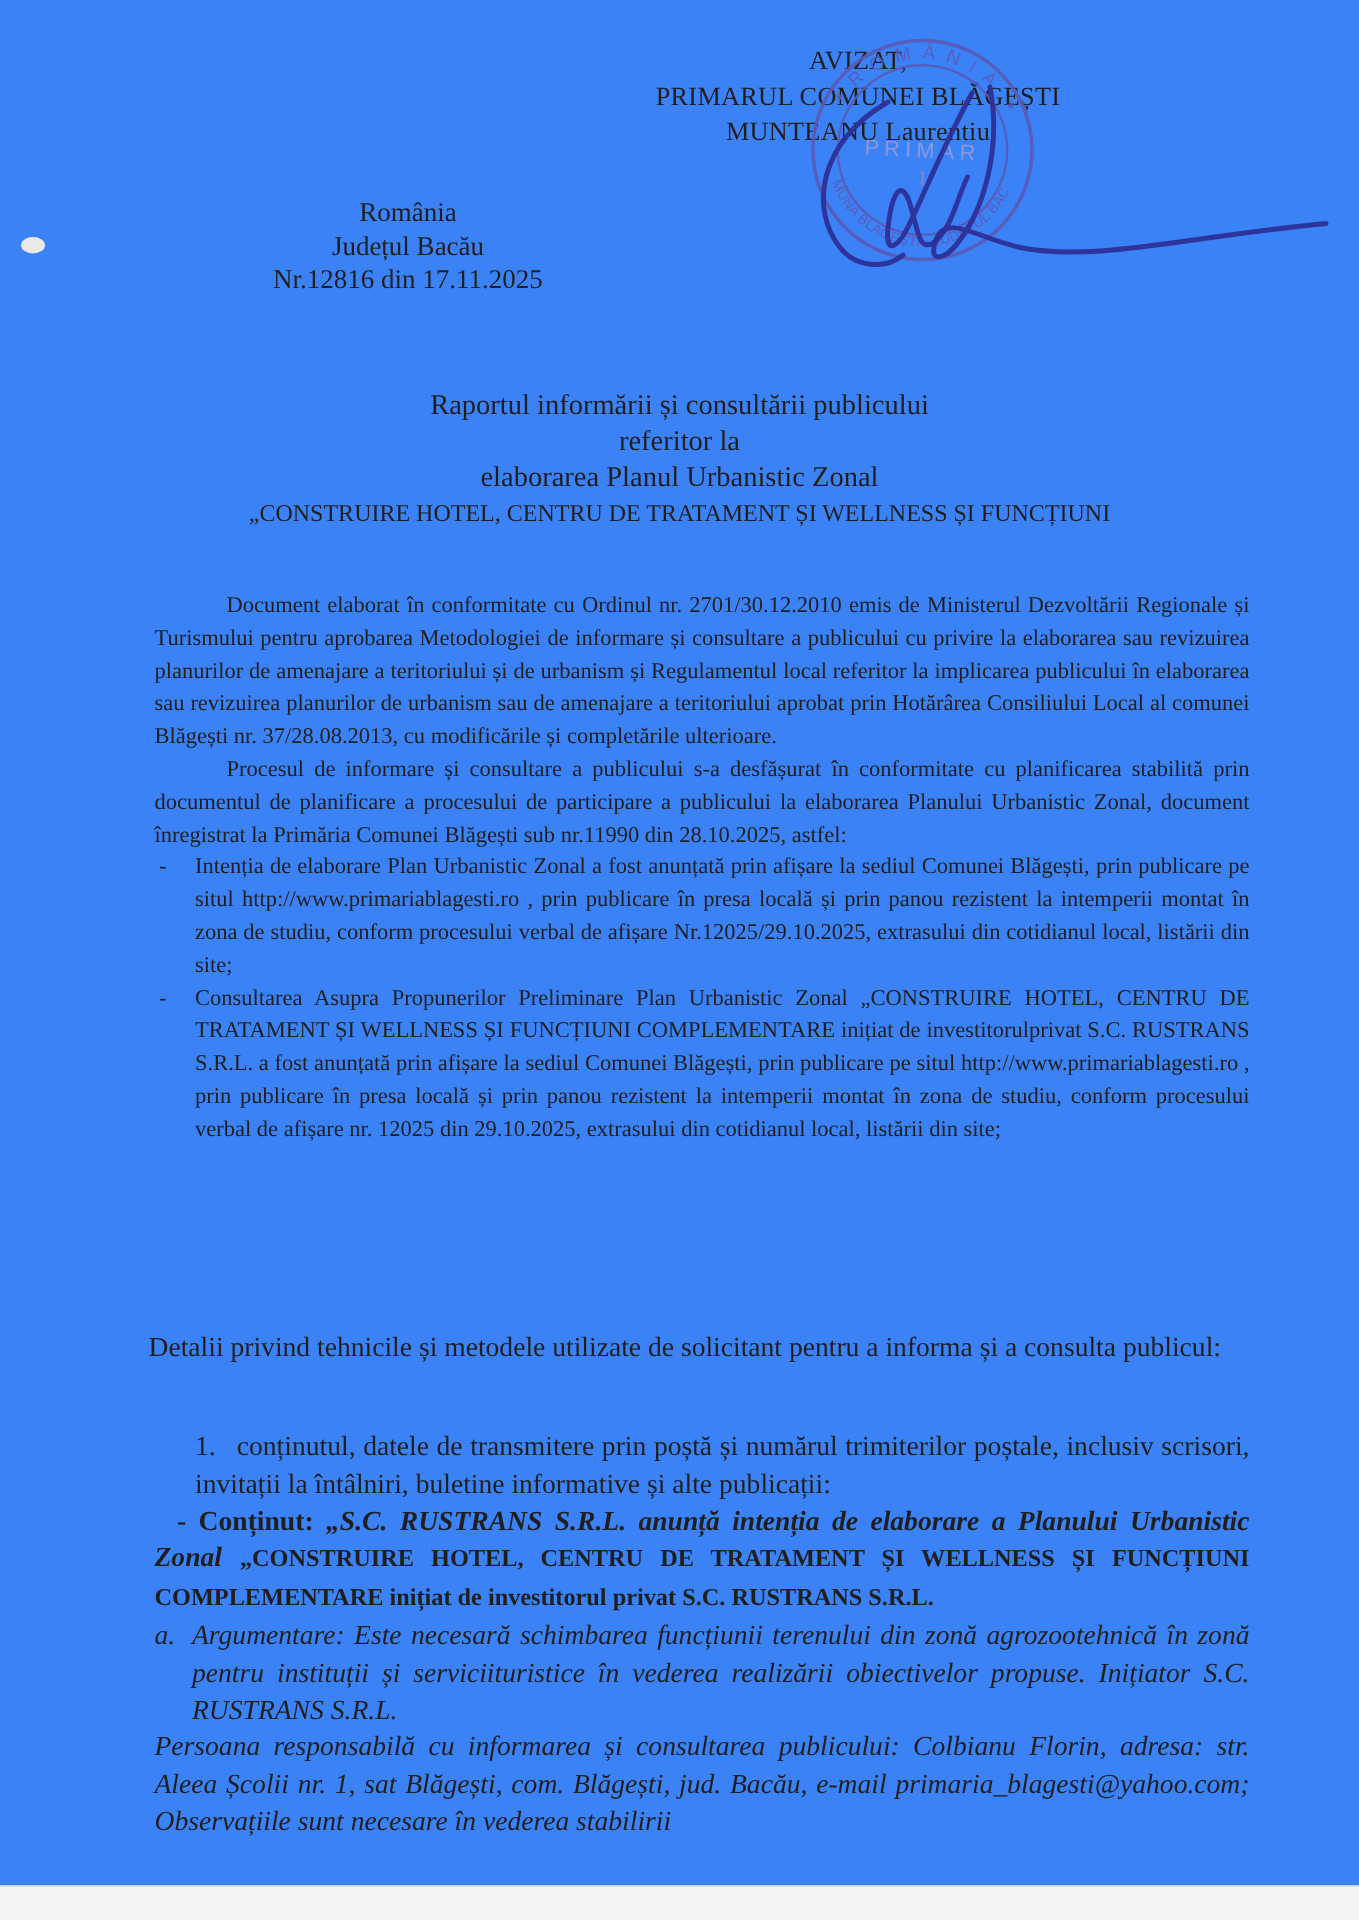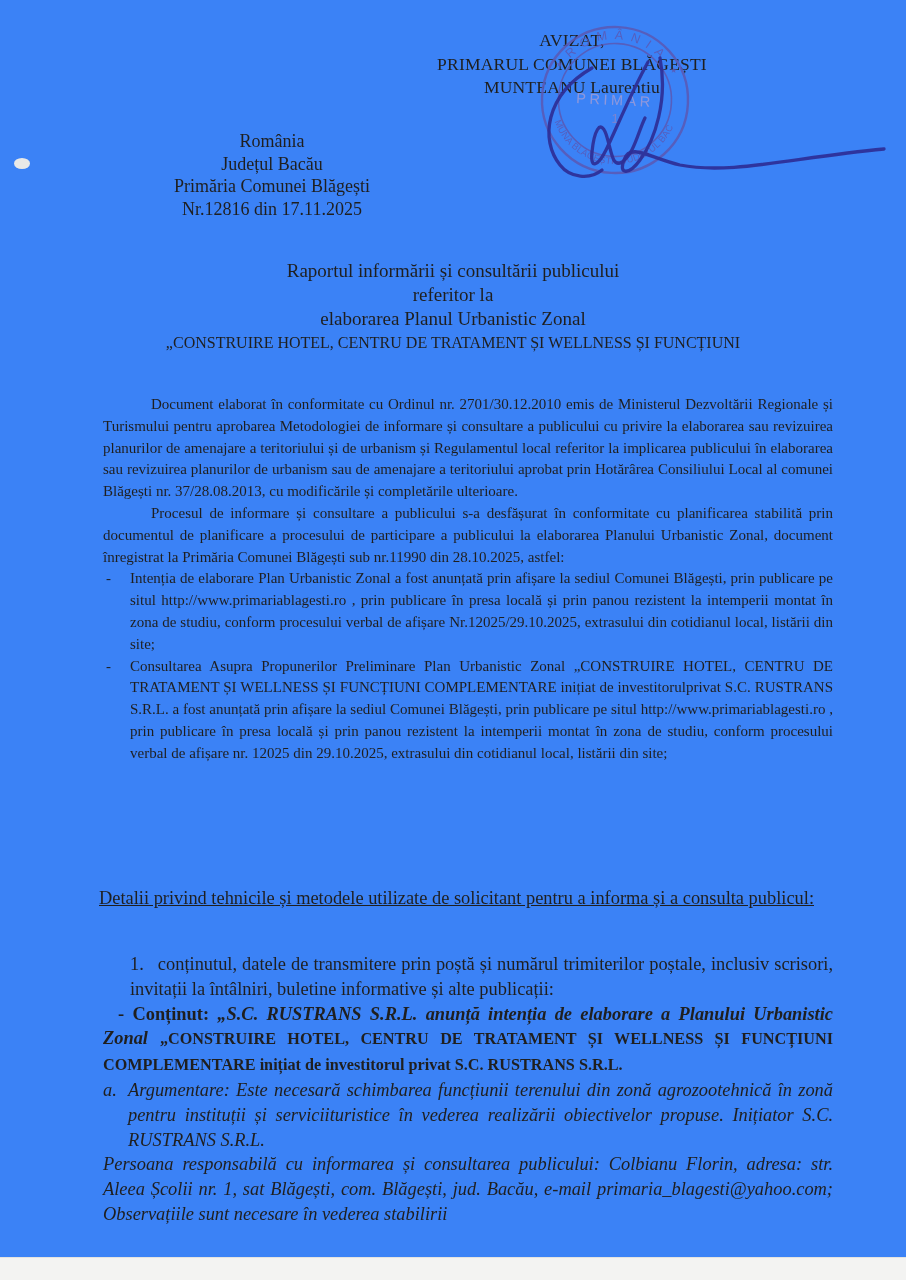--- a/index.html
+++ b/index.html
@@ -32,21 +32,21 @@
     position:absolute;top:394px;left:103px;width:730px;
     font-size:15px;line-height:21.8px;text-align:justify;
   }
   .content p{margin:0;}
   .indent{text-indent:48px;}
   .bullet{position:relative;padding-left:27px;}
   .bullet .marker{position:absolute;left:3px;}
   .u{}
   .details{
     position:absolute;top:886px;left:99px;width:734px;
-    font-size:18.4px;line-height:25px;text-align:justify;text-decoration:underline;
+    font-size:18.4px;line-height:25px;text-align:justify;
   }
   .details p{margin:0;}
   .lower{
     position:absolute;top:952px;left:103px;width:730px;
     font-size:18.4px;line-height:24.8px;text-align:justify;
   }
   .lower p{margin:0;}
   .numbered{padding-left:27px;}
   .numbered .num{margin-right:9px;}
   .continut{text-indent:15px;font-weight:bold;}
@@ -66,21 +66,20 @@
 
   <div class="approval">
     <div>AVIZAT,</div>
     <div>PRIMARUL COMUNEI BLĂGEȘTI</div>
     <div>MUNTEANU Laurentiu</div>
   </div>
 
   <div class="letterhead">
     <div>România</div>
     <div>Județul Bacău</div>
-    <div>Primăria Comunei Blăgești</div>
     <div>Nr.12816 din 17.11.2025</div>
   </div>
 
   <svg class="stamp" viewBox="0 0 160 160" aria-hidden="true">
     <g transform="rotate(3 80 80)">
       <circle cx="80" cy="80" r="73" fill="none" stroke-width="2.4" stroke="#5a5ab6"></circle>
       <circle cx="80" cy="80" r="56.5" fill="none" stroke-width="1.6" stroke="#5a5ab6"></circle>
       <defs>
         <path id="arcTop" d="M 19.9 90.6 A 61 61 0 1 1 140.1 90.6" fill="none"></path>
         <path id="arcBottom" d="M 19.8 101.9 A 64 64 0 0 0 140.2 101.9" fill="none"></path>

